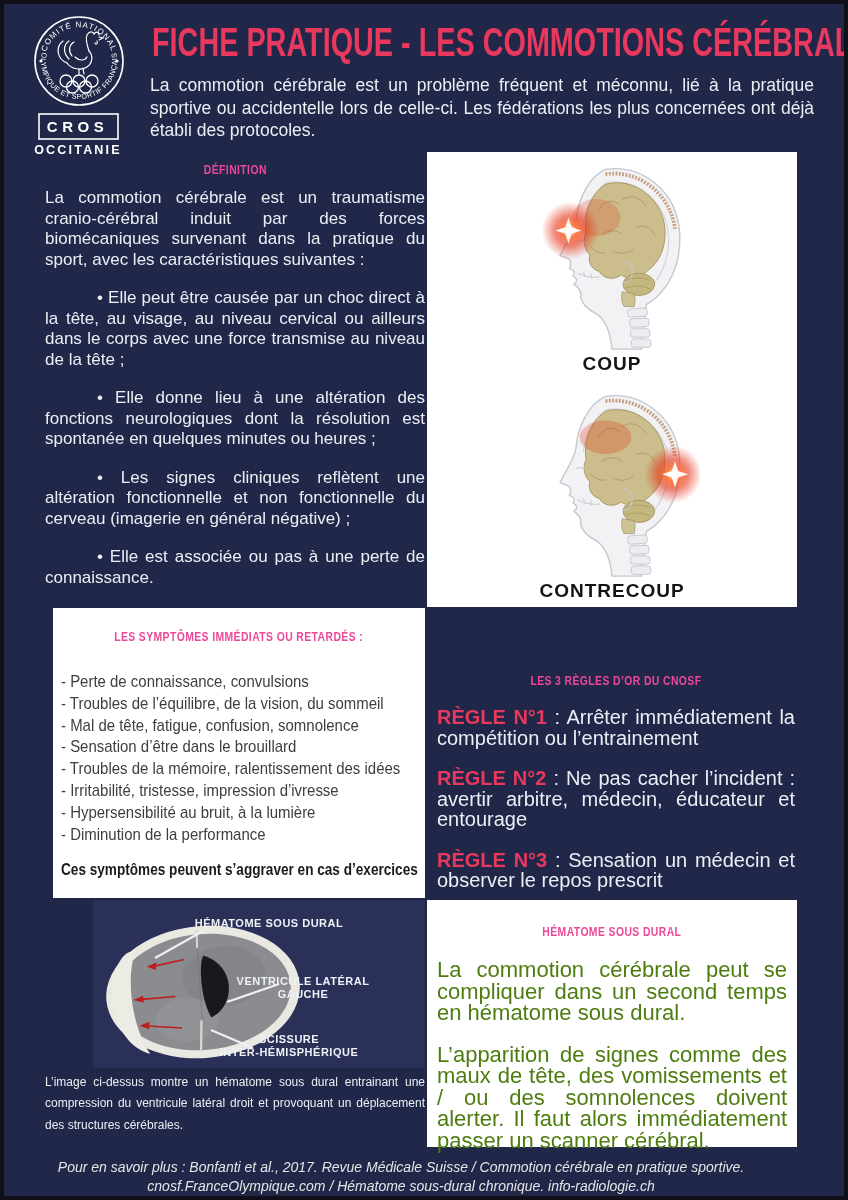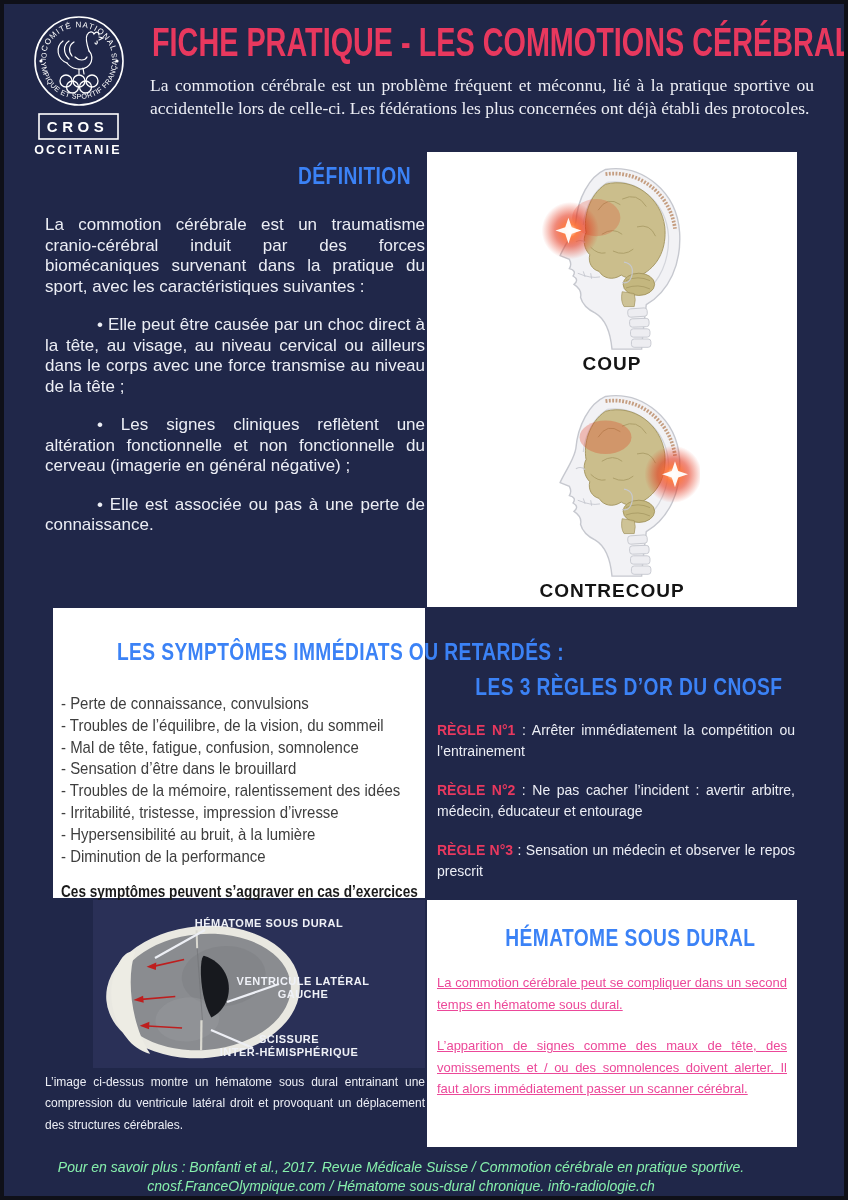--- a/index.html
+++ b/index.html
@@ -7,44 +7,44 @@
     position:relative;width:848px;height:1200px;margin:0 auto;
     background:#202749;overflow:hidden;
     font-family:"Liberation Sans",sans-serif;
     -webkit-font-smoothing:antialiased;
   }
   .frame{position:absolute;inset:0;border:4px solid #0F1018;pointer-events:none;z-index:60;}
   .abs{position:absolute;}
   .cond{display:inline-block;transform:scaleX(0.8);transform-origin:center;white-space:nowrap;font-weight:bold;letter-spacing:.5px;}
   .cond-left{display:inline-block;transform:scaleX(0.72);transform-origin:left center;white-space:nowrap;font-weight:bold;}
   .page-title{left:152px;top:20px;font-size:40px;line-height:44px;color:#E8385E;}
-  .intro{left:150px;top:74px;width:664px;font-size:17.5px;line-height:22.5px;color:#ECEEF5;text-align:justify;font-family:Liberation Serif, serif;}
+  .intro{left:150px;top:74px;width:664px;font-size:17.5px;line-height:22.5px;color:#ECEEF5;text-align:justify;}
   .def-col{left:45px;top:162px;width:380px;color:#ECEEF5;}
-  .sec-head{text-align:right;font-size:24px;color:#3b82f6;}
-  .def-col .body{margin-top:25px;font-size:17px;line-height:20.5px;text-align:justify;}
+  .sec-head{text-align:center;font-size:13px;color:#ec4899;}
+  .def-col .body{margin-top:11px;font-size:17px;line-height:20.5px;text-align:justify;}
   .def-col p{margin:0;}
   .def-col p.bullet{margin-top:18px;text-indent:52px;}
   .panel{background:#FFFFFF;}
   .heads-panel{left:427px;top:152px;width:370px;height:455px;display:flex;flex-direction:column;align-items:center;text-align:center;}
   .head-svg{width:176px;height:190px;margin-top:10px;}
   .head-label{font-size:19px;font-weight:bold;letter-spacing:1px;color:#141414;margin-top:1px;}
-  .symptoms-panel{left:53px;top:608px;width:372px;height:290px;padding:30px 8px 0 8px;box-sizing:border-box;}
+  .symptoms-panel{left:53px;top:608px;width:372px;height:290px;padding:21px 8px 0 8px;box-sizing:border-box;}
   .symptom-list{margin-top:27px;width:404px;transform:scaleX(0.88);transform-origin:left top;
     font-size:17px;line-height:21.8px;color:#3E3E3E;}
   .warning{margin-top:15px;font-size:17px;font-weight:bold;color:#1A1A1A;white-space:nowrap;
     display:inline-block;transform:scaleX(0.8);transform-origin:left center;}
   .rules{left:437px;top:644px;width:358px;color:#ECEEF5;margin-top:29px;}
-  .rule{margin-top:19px;font-size:14px;line-height:20.5px;text-align:justify;}
+  .rule{margin-top:19px;font-size:20px;line-height:20.5px;text-align:justify;}
   .rule .rule-label{color:#E8385E;font-weight:bold;}
   .scan-figure{left:93px;top:900px;width:332px;height:168px;}
   .scan-caption{left:45px;top:1072px;width:380px;font-size:12px;line-height:21.3px;color:#ECEEF5;text-align:justify;}
   .hematoma-panel{left:427px;top:900px;width:370px;height:247px;padding:24px 10px 0 10px;box-sizing:border-box;}
-  .hematoma-panel p{margin:20px 0 0 0;font-size:13px;line-height:21.5px;color:#ec4899;text-align:justify;text-decoration:underline;}
+  .hematoma-panel p{margin:20px 0 0 0;font-size:22px;line-height:21.5px;color:#4d7c0f;text-align:justify;}
   .footer{left:0;top:1158px;width:802px;text-align:center;font-style:italic;
-    font-size:14px;line-height:19px;color:#86efac;}
+    font-size:14px;line-height:19px;color:#e5e5e5;}
   svg text{font-family:"Liberation Sans",sans-serif;}
 </style>
 </head>
 <body>
 
 <div class="page">
 
   <svg width="0" height="0" style="position:absolute" aria-hidden="true">
     <defs>
       <radialGradient id="impact">
@@ -124,20 +124,21 @@
 
   <div class="abs intro">La commotion cérébrale est un problème fréquent et méconnu, lié à la pratique sportive ou accidentelle lors de celle-ci. Les fédérations les plus concernées ont déjà établi des protocoles.</div>
 
   <div class="abs def-col">
     <div class="sec-head">
       <span class="cond">DÉFINITION</span>
     </div>
     <div class="body">
       <p>La commotion cérébrale est un traumatisme cranio-cérébral induit par des forces biomécaniques survenant dans la pratique du sport, avec les caractéristiques suivantes :</p>
       <p class="bullet">• Elle peut être causée par un choc direct à la tête, au visage, au niveau cervical ou ailleurs dans le corps avec une force transmise au niveau de la tête ;</p>
+      <p class="bullet">• Elle donne lieu à une altération des fonctions neurologiques dont la résolution est spontanée en quelques minutes ou heures ;</p>
       <p class="bullet">• Les signes cliniques reflètent une altération fonctionnelle et non fonctionnelle du cerveau (imagerie en général négative) ;</p>
       <p class="bullet">• Elle est associée ou pas à une perte de connaissance.</p>
     </div>
   </div>
 
   <div class="abs panel heads-panel">
     <svg class="head-svg" viewBox="0 0 190 205">
       <use href="#headshape"></use>
       <ellipse cx="78" cy="60" rx="26" ry="20" fill="#E42D12" opacity="0.22"></ellipse>
       <circle cx="50" cy="74" r="31" fill="url(#impact)"></circle>

